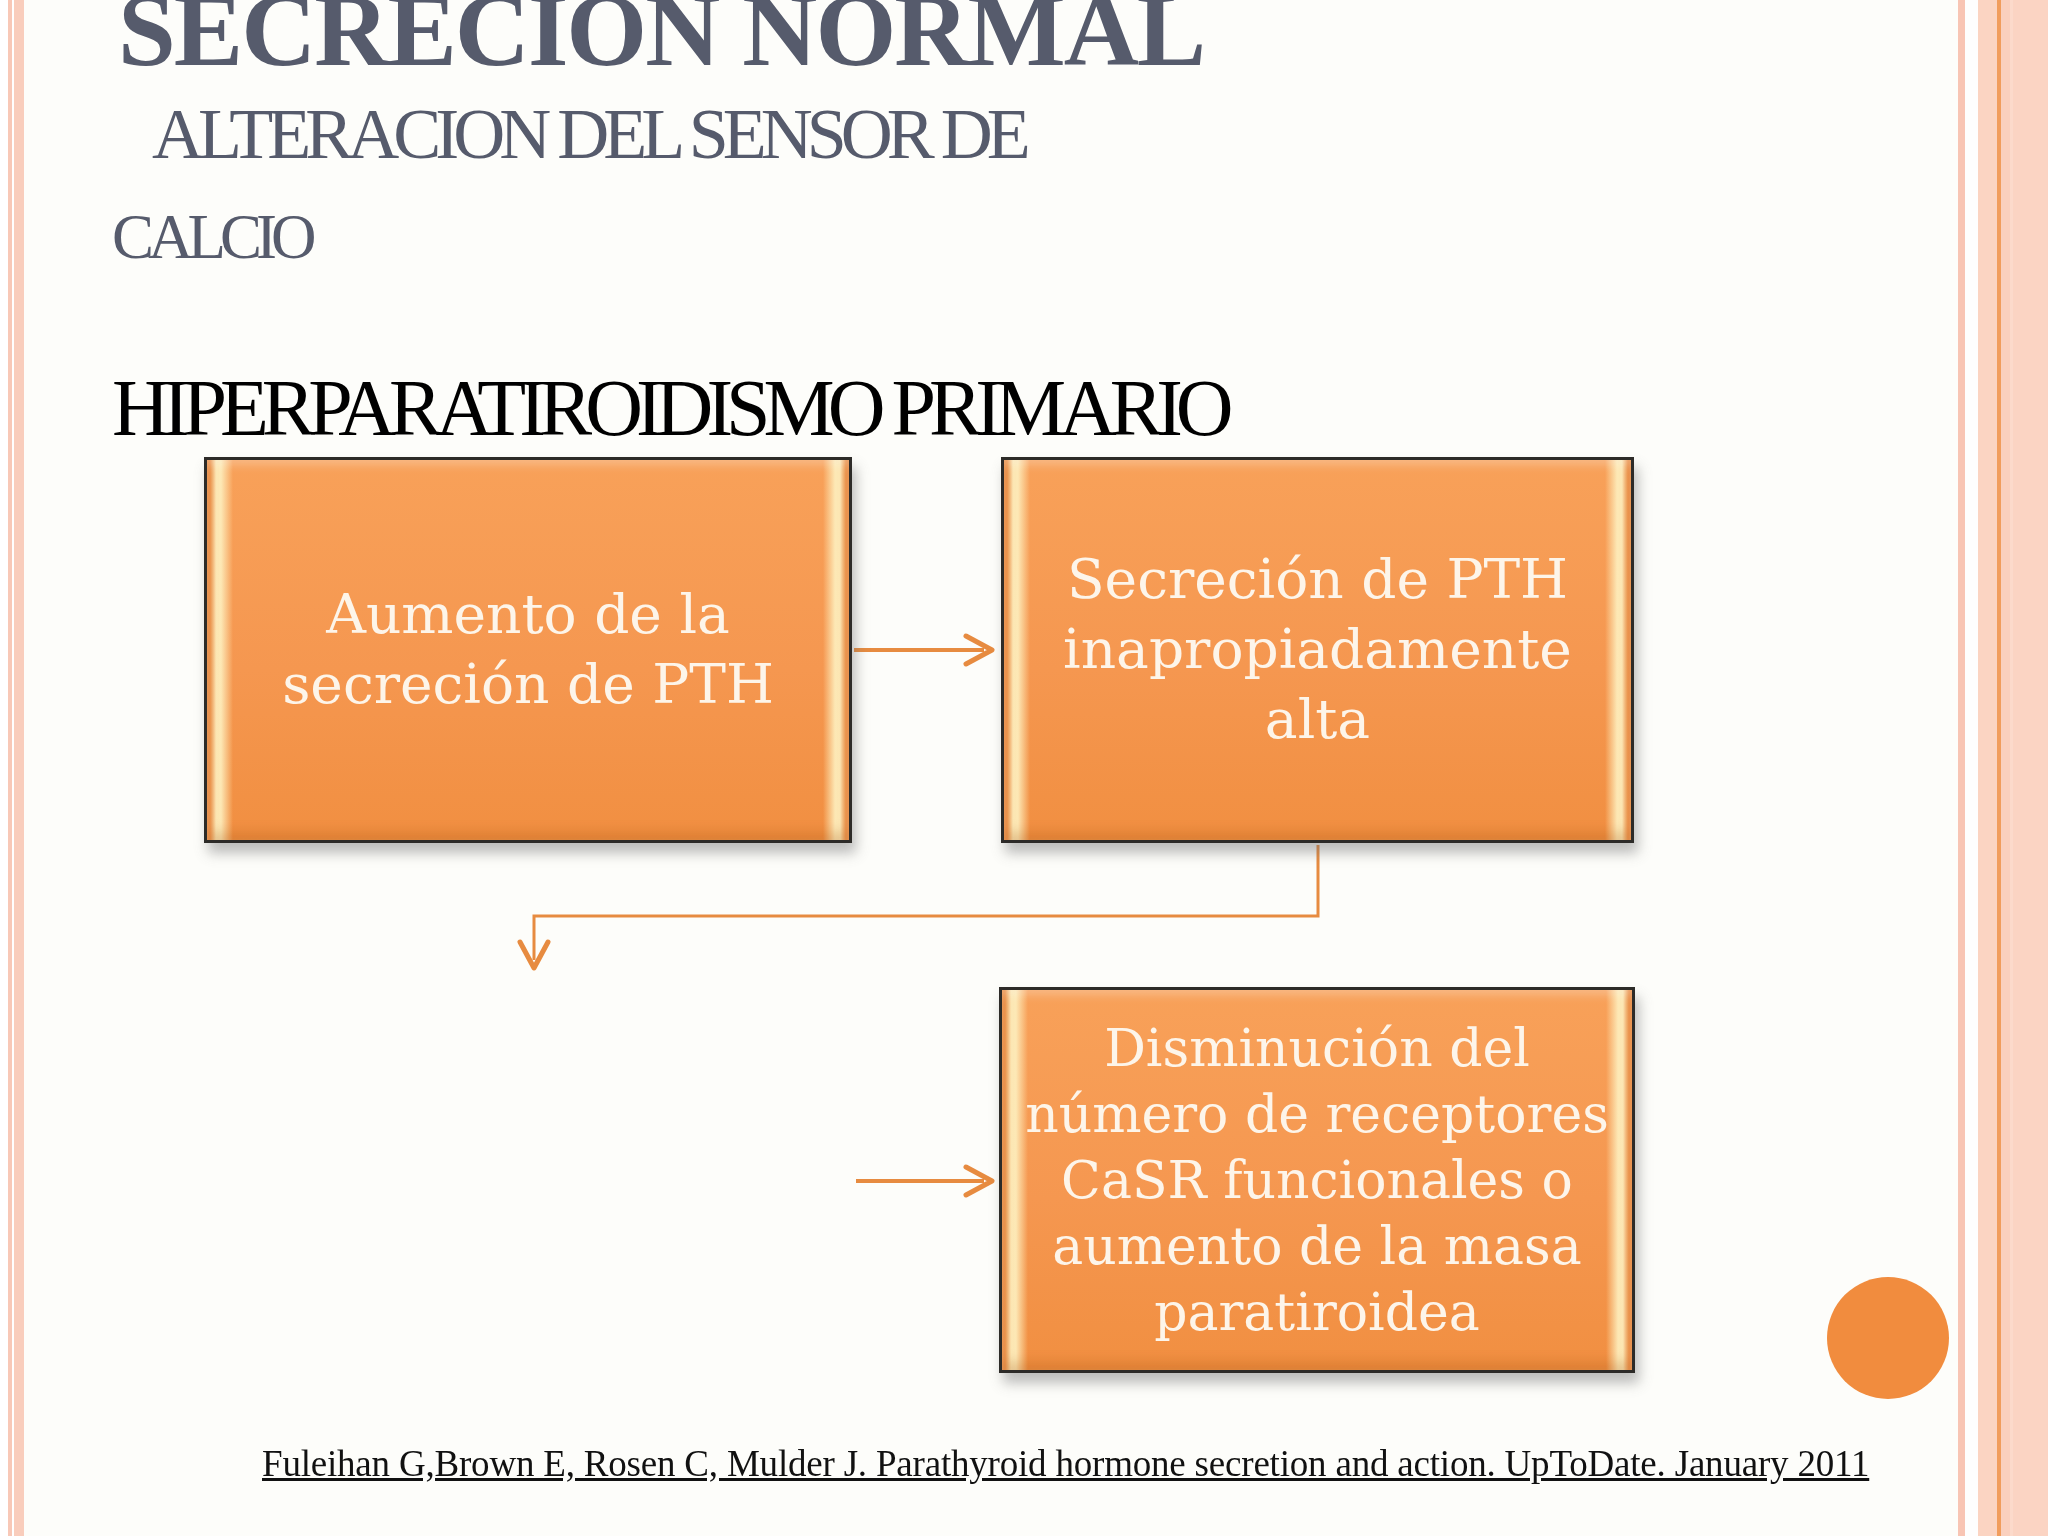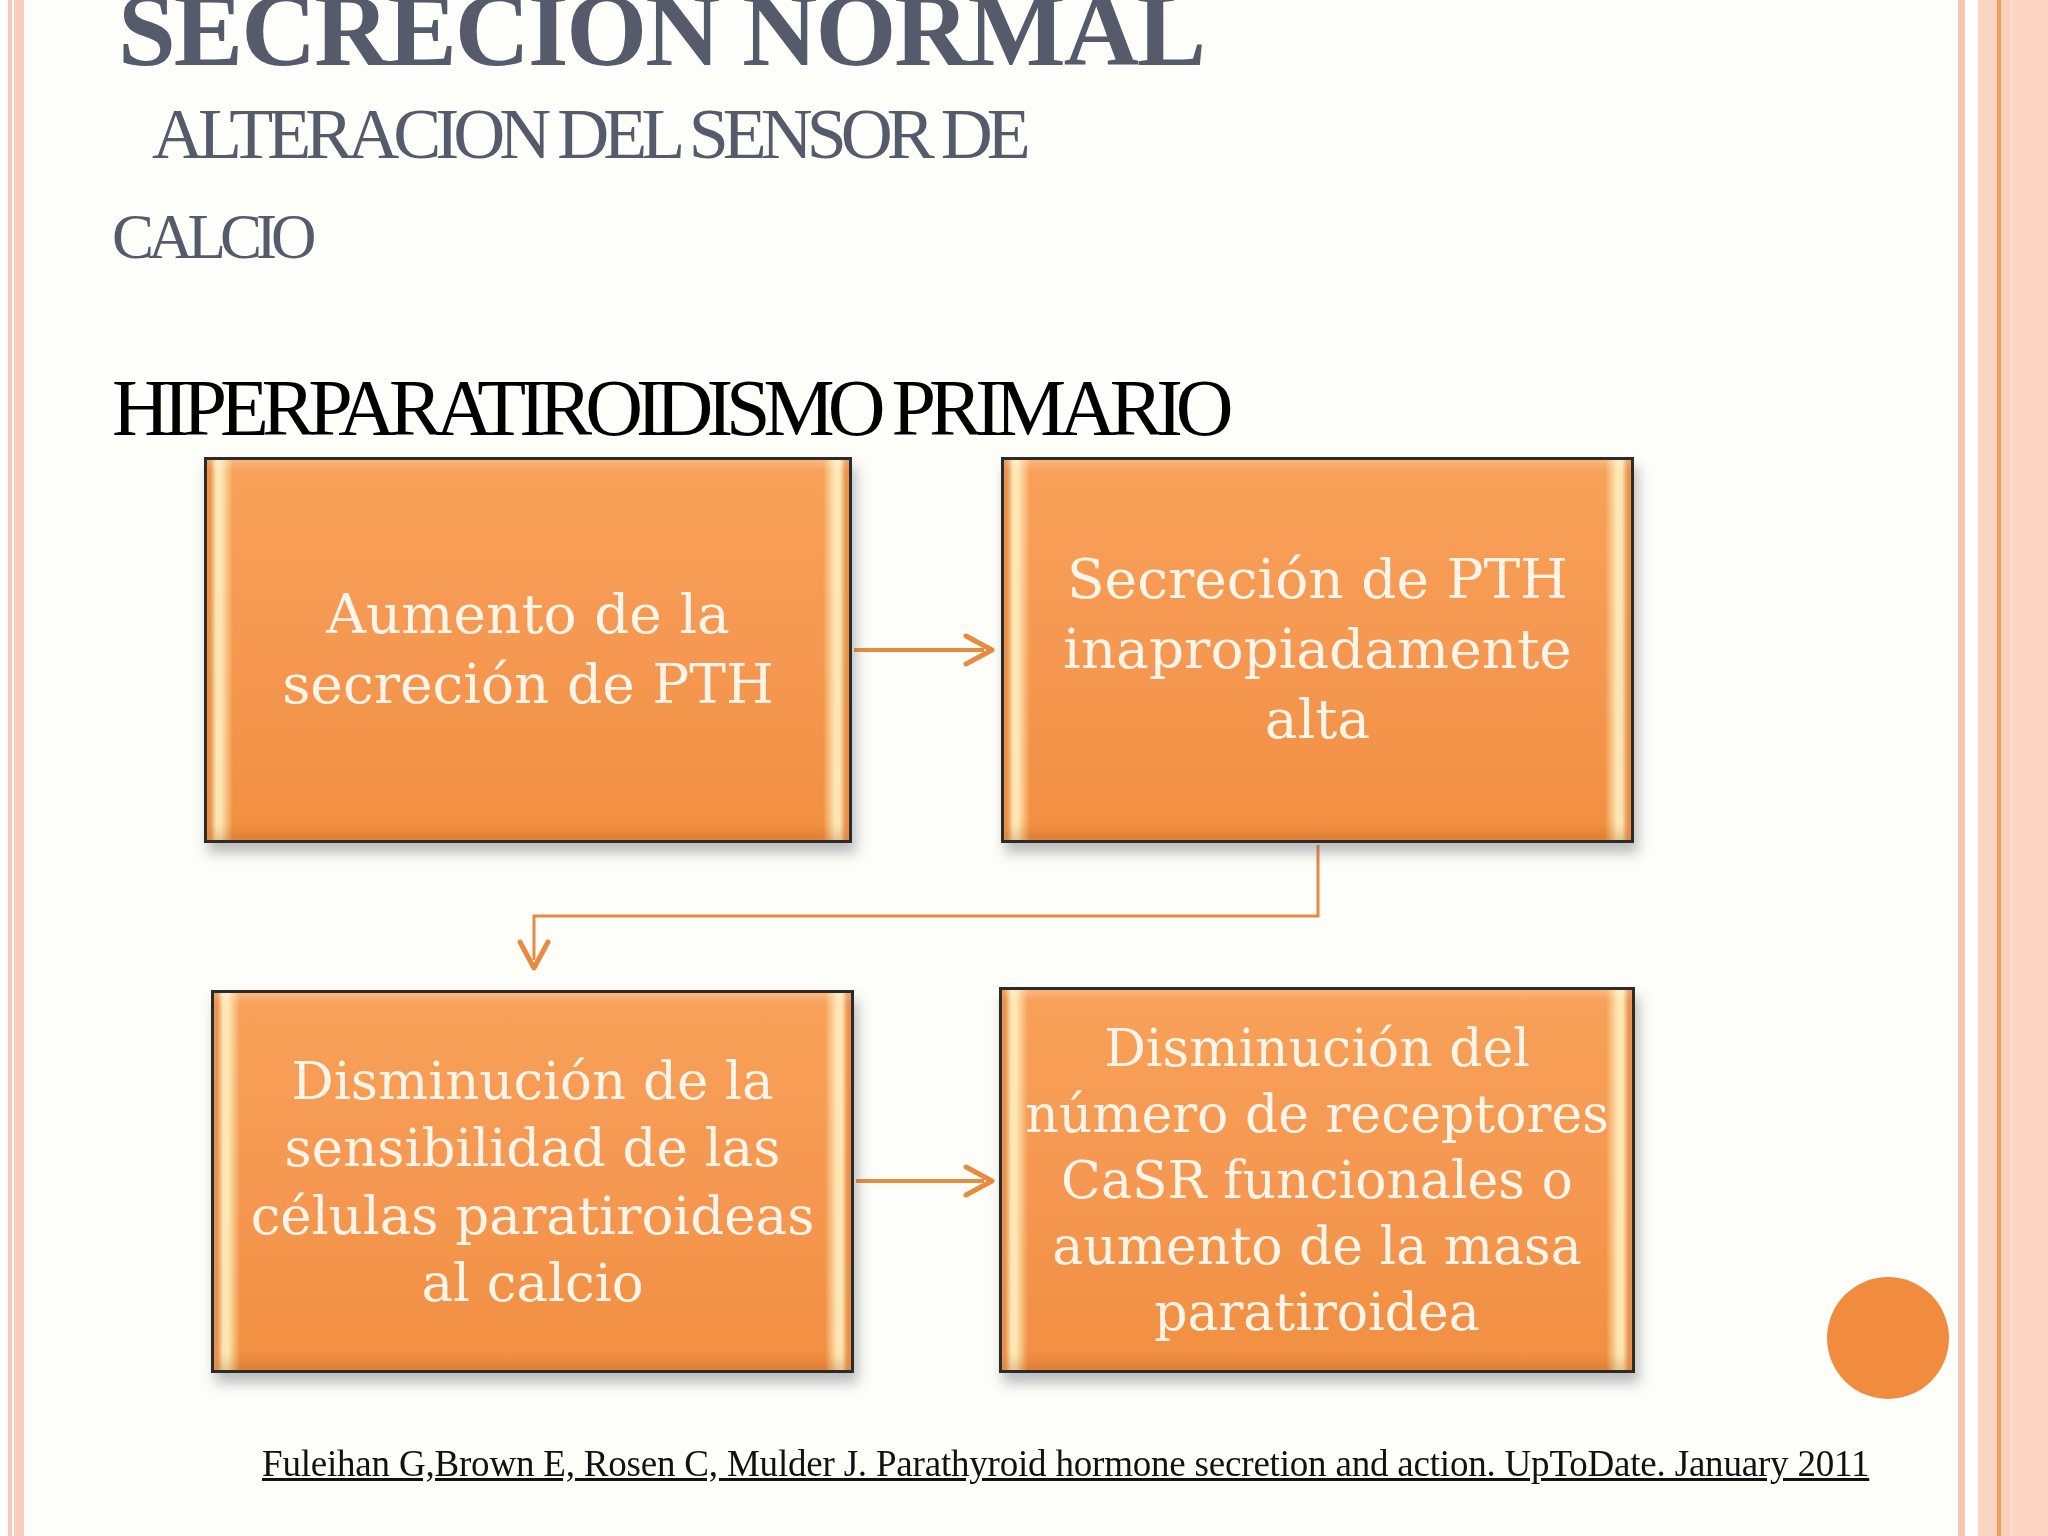--- a/index.html
+++ b/index.html
@@ -131,26 +131,20 @@
     <div class="flowbox-label">Aumento de la
 secreción de PTH</div>
   </div>
 
   <div class="flowbox box2">
     <div class="flowbox-label">Secreción de PTH
 inapropiadamente
 alta</div>
   </div>
 
-  <div class="flowbox box3">
-    <div class="flowbox-label">Disminución de la
-sensibilidad de las
-células paratiroideas
-al calcio</div>
-  </div>
 
   <div class="flowbox box4">
     <div class="flowbox-label">Disminución del
 número de receptores
 CaSR funcionales o
 aumento de la masa
 paratiroidea</div>
   </div>
 
   <div class="accent-circle"></div>

